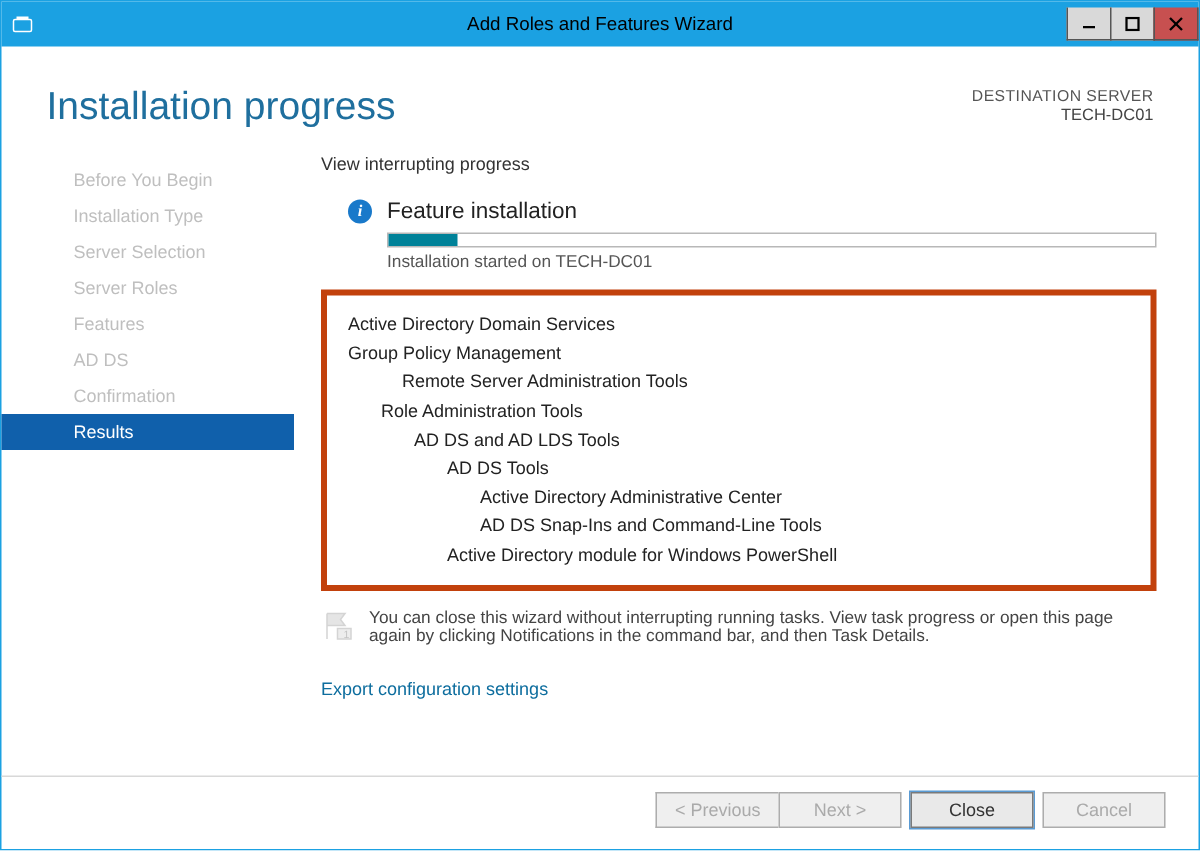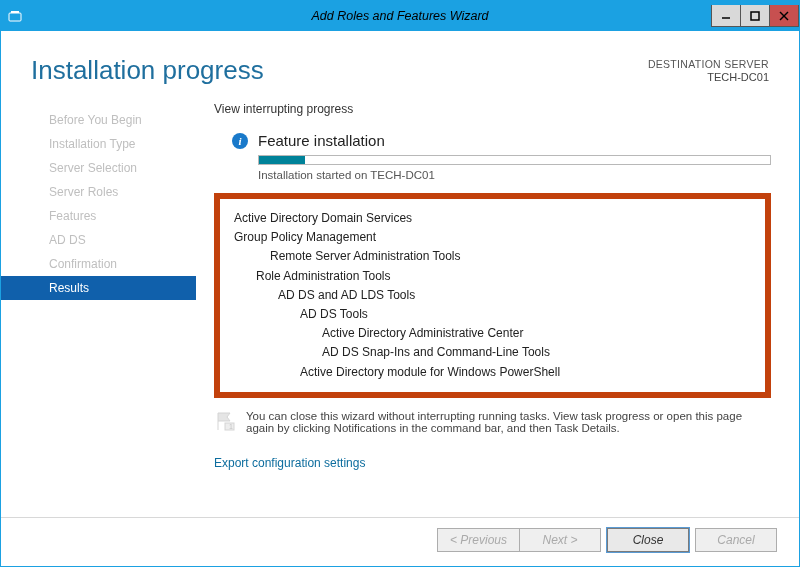--- a/index.html
+++ b/index.html
@@ -30,21 +30,20 @@
       width: 16px; height: 16px;
       margin-right: 6px;
       display: flex; align-items: center; justify-content: center;
     }
     .titlebar .title-text {
       position: absolute;
       left: 50%;
       transform: translateX(-50%);
       color: #000;
       font-size: 12.5px;
-      font-style: italic;
     }
     .window-controls {
       margin-left: auto;
       display: flex;
       height: 22px;
     }
     .window-controls .ctrl {
       width: 30px;
       height: 22px;
       border: 1px solid #555;
@@ -147,21 +146,21 @@
       width: 9%;
       background: #008299;
     }
     .progress-label {
       margin-left: 44px;
       font-size: 11.5px;
       color: #555;
       margin-bottom: 12px;
     }
     .items-box {
-      border: 6px solid #c2410c;
+      border: 4px solid #c2410c;
       padding: 10px 14px;
       font-size: 12px;
       color: #222;
       line-height: 1.6;
       margin-bottom: 12px;
     }
     .items-box .item { white-space: pre; }
     .tip-row {
       display: flex;
       gap: 10px;
@@ -190,21 +189,20 @@
       min-width: 82px;
       height: 24px;
       font-size: 12px;
       border: 1px solid #adadad;
       background: #efefef;
       color: #333;
       display: flex;
       align-items: center;
       justify-content: center;
       padding: 0 10px;
-      font-style: italic;
     }
     .btn.disabled { color: #aaa; }
     .btn.primary { border: 1px solid #7a7a7a; background: #e9e9e9; box-shadow: 0 0 0 1px #5a9bd4; }
     .btn-group { display: flex; }
     .btn-group .btn:first-child { border-right: none; }
   </style>
 </head>
 <body>
 
 <div class="window">

